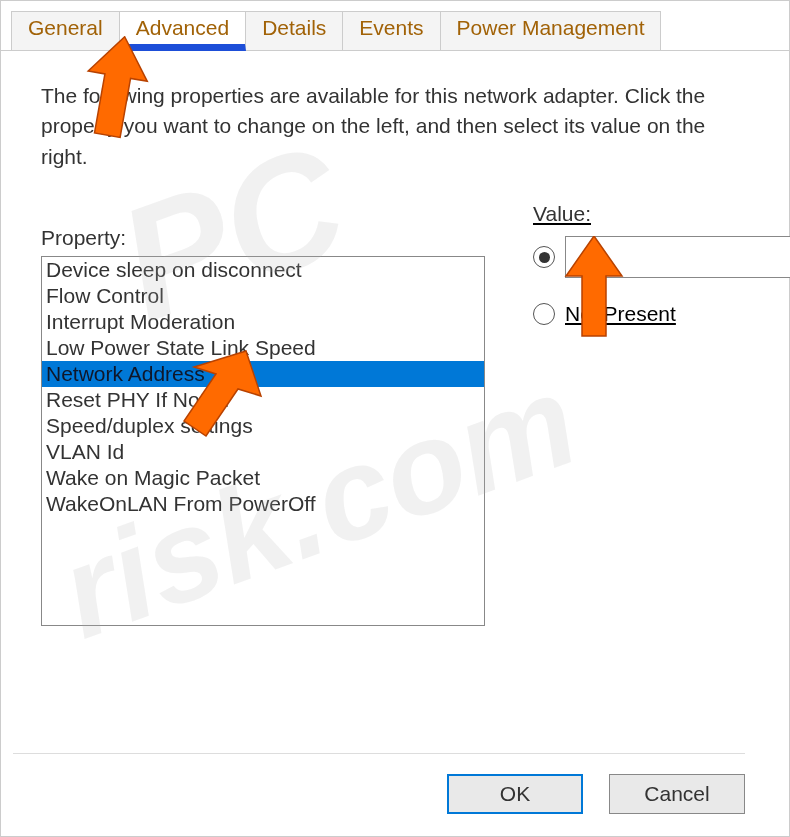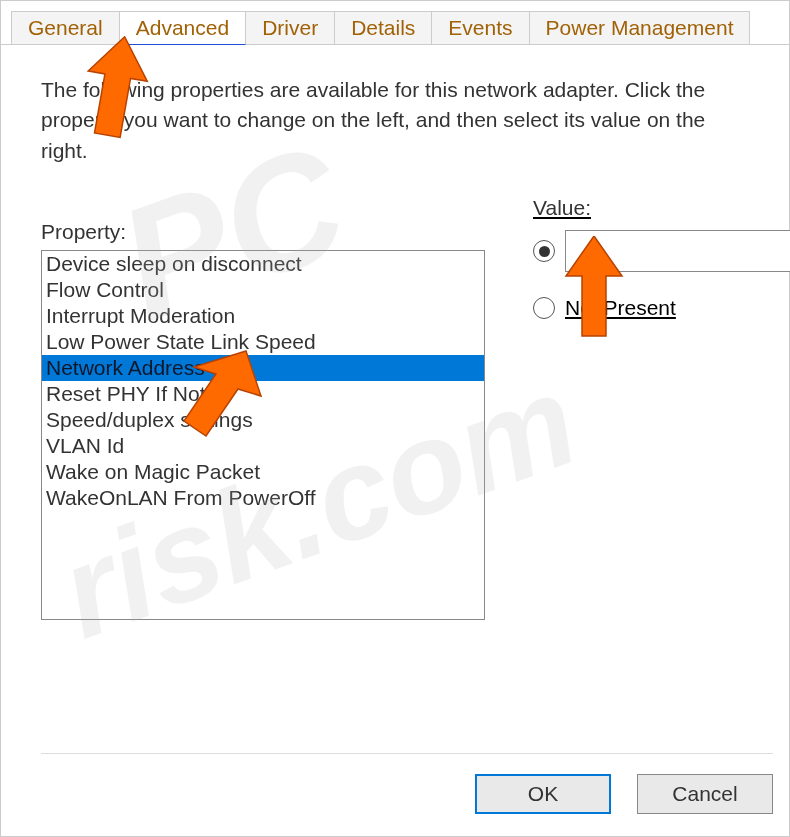--- a/index.html
+++ b/index.html
@@ -33,21 +33,21 @@
       border-bottom: none;
       background: #f4f4f4;
       cursor: pointer;
       margin-right: -1px;
       font-size: 21px;
       color: #a16207;
       position: relative;
     }
     .tab.active {
       background: #fff;
-      border-bottom: 1px solid #1d4ed8;
+      border-bottom: 7px solid #1d4ed8;
       margin-bottom: -1px;
       z-index: 2;
     }
     .content {
       padding: 30px 40px;
     }
     .description {
       font-size: 21px;
       color: #333;
       line-height: 1.45;
@@ -104,21 +104,21 @@
       border: 1px solid #888;
       height: 42px;
       width: 260px;
       font-size: 21px;
       padding: 4px 6px;
     }
     .radio-group2 { margin-top: 24px; display: flex; align-items: center; gap: 10px; }
     .footer {
       position: absolute;
       bottom: 22px;
-      right: 16px;
+      right: 44px;
       display: flex;
       gap: 26px;
       border-top: 1px solid #ddd;
       padding-top: 20px;
       width: calc(100% - 56px);
       justify-content: flex-end;
     }
     .btn {
       width: 136px;
       height: 40px;
@@ -156,21 +156,20 @@
 <body>
 
 <div class="container">
 
   <div class="watermark" style="top:140px; left:120px;">PC</div>
   <div class="watermark" style="top:430px; left:50px; font-size:130px;">risk.com</div>
 
   <div class="tabs">
     <div class="tab"><span>General</span></div>
     <div class="tab active"><span>Advanced</span></div>
-    <div class="tab"><span>Driver</span></div>
     <div class="tab"><span>Details</span></div>
     <div class="tab"><span>Events</span></div>
     <div class="tab"><span>Power Management</span></div>
   </div>
 
   <div class="content">
     <p class="description">The following properties are available for this network adapter. Click the property you want to change on the left, and then select its value on the right.</p>
 
     <div class="prop-value-row">
       <div class="prop-col">

